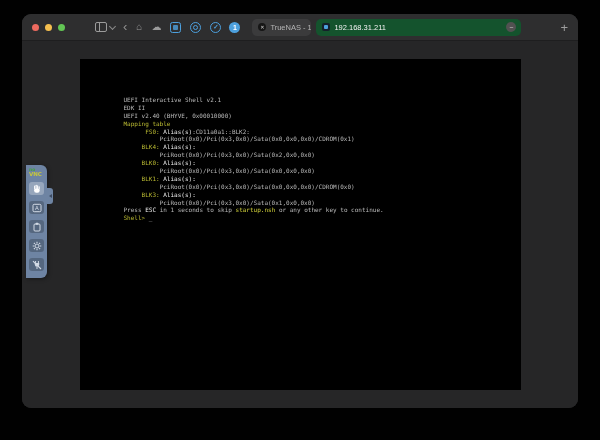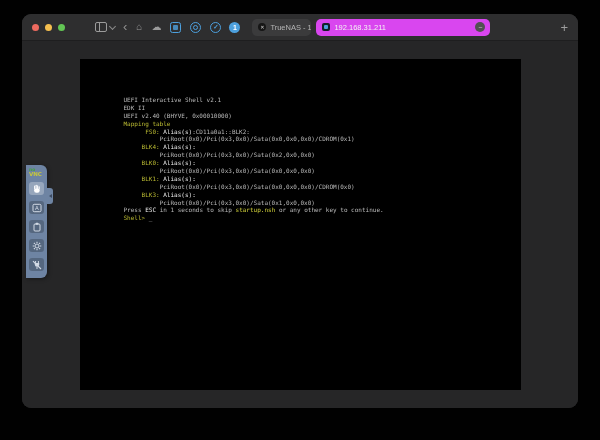--- a/index.html
+++ b/index.html
@@ -30,21 +30,21 @@
   .ext-wheel{width:9px;height:9px;border:1.2px solid var(--accent_blue);border-radius:50%;position:relative;}
   .ext-wheel::after{content:"";position:absolute;left:2px;top:2px;width:3px;height:3px;border:1px solid var(--accent_blue);border-radius:50%;}
   .ext-check{width:9px;height:9px;border:1.2px solid var(--accent_blue);border-radius:50%;
     display:flex;align-items:center;justify-content:center;font-size:6.5px;color:var(--accent_blue);font-weight:bold;}
   .ext-one{width:11px;height:11px;background:var(--accent_blue);border-radius:50%;
     display:flex;align-items:center;justify-content:center;font-size:7px;color:#fff;font-weight:bold;}
 
   .tab{height:17px;border-radius:5px;display:flex;align-items:center;padding:0 6px;box-sizing:border-box;
     font-size:7.5px;white-space:nowrap;overflow:hidden;}
   .tab.inactive{background:#3b3b3c;color:#b5b5b5;width:59px;margin-left:12px;}
-  .tab.active{background:#d946ef;color:#f3f3f3;width:174px;margin-left:5px;position:relative;}
+  .tab.active{background:#14532d;color:#f3f3f3;width:205px;margin-left:5px;position:relative;}
   .fav-truenas{width:8px;height:8px;border-radius:50%;background:#161616;color:#d8d8d8;font-size:5px;
     display:flex;align-items:center;justify-content:center;margin-right:4px;flex:none;}
   .fav-ip{width:8px;height:8px;border-radius:2px;background:#15202b;display:flex;align-items:center;
     justify-content:center;margin-right:4px;flex:none;}
   .fav-ip::after{content:"";width:4px;height:4px;background:var(--accent_blue);border-radius:1px;}
   .tab-circle{position:absolute;right:5px;top:50%;transform:translateY(-50%);width:10px;height:10px;
     border-radius:50%;background:#515151;color:#cfcfcf;font-size:7px;display:flex;align-items:center;
     justify-content:center;line-height:1;}
   .newtab{margin-left:auto;font-size:13px;color:#9e9e9e;line-height:1;}
 

